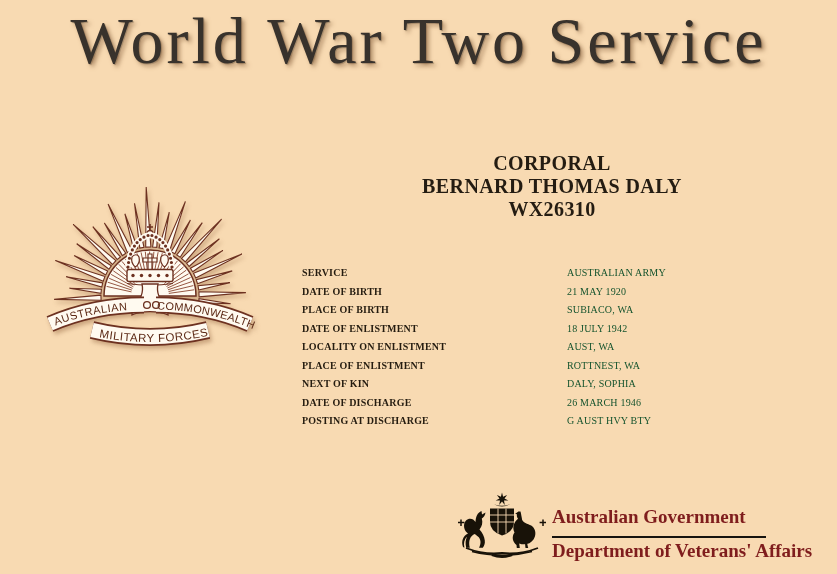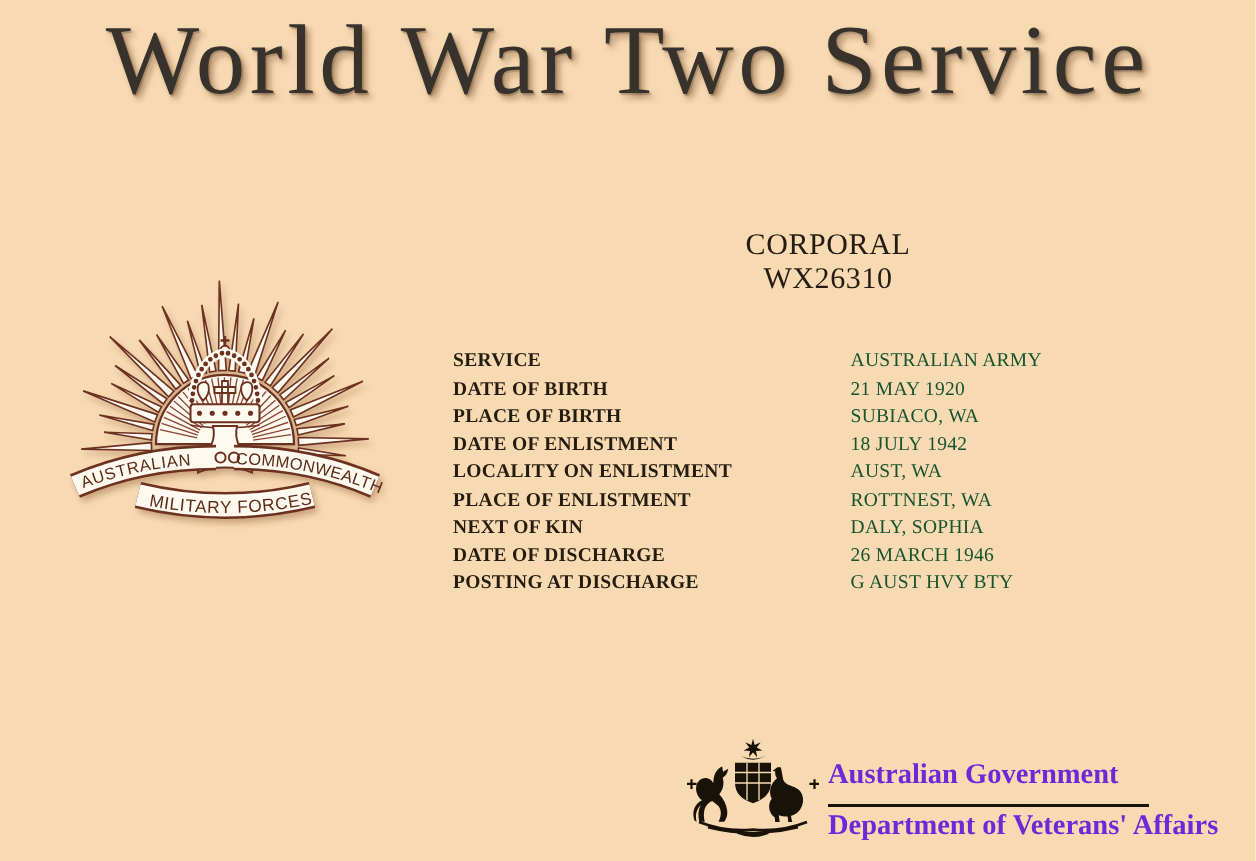--- a/index.html
+++ b/index.html
@@ -15,32 +15,32 @@
     text-align:center;
     font-size:66px;font-weight:normal;letter-spacing:3px;
     color:#38322c;
     text-shadow:3px 3px 4px rgba(122,82,47,.55), 1px 1px 1px rgba(60,45,30,.35);
     white-space:nowrap;
   }
   .badge{position:absolute;left:44px;top:174px;width:216px;height:178px;}
   .badge svg{filter:drop-shadow(2px 3px 2px rgba(128,78,42,.38));}
   .content{position:absolute;left:302px;top:152px;width:500px;}
   .recipient{
-    text-align:center;font-weight:normal;font-size:20px;line-height:23px;
+    text-align:center;font-weight:bold;font-size:20px;line-height:23px;
     color:#241c12;letter-spacing:.4px;
   }
   .record{
-    margin-top:33px;
+    margin-top:43px;
     display:grid;grid-template-columns:265px 1fr;
-    font-size:13px;line-height:18.5px;letter-spacing:.2px;font-family:Liberation Serif, serif;
+    font-size:10px;line-height:18.5px;letter-spacing:.2px;font-family:Liberation Serif, serif;
   }
   .record .lbl{font-weight:bold;color:#251c10;}
   .record .val{color:#14532d;}
   .crest{position:absolute;left:456px;top:492px;width:92px;height:70px;}
-  .gov{position:absolute;left:552px;top:506px;width:240px;color:#6d28d9;}
+  .gov{position:absolute;left:552px;top:506px;width:240px;color:#7f1d1d;}
   .gov-name{font-size:19px;font-weight:bold;line-height:22px;white-space:nowrap;}
   .gov-rule{width:214px;height:2px;background:#16130f;margin-top:8px;}
   .dept-name{font-size:19px;font-weight:bold;line-height:20px;margin-top:3px;white-space:nowrap;}
   .ribbon-text{
     font-family:"Liberation Sans", sans-serif;
     font-size:11px;letter-spacing:.5px;fill:#5d2a16;
   }
 </style>
 </head>
 <body>
@@ -164,20 +164,21 @@
       </text>
       <text class="ribbon-text" style="font-size:11.5px">
         <textPath href="#btp" startOffset="9%">MILITARY FORCES</textPath>
       </text>
     </svg>
   </div>
 
   <div class="content">
     <div class="recipient">
       <div>CORPORAL</div>
+      <div>BERNARD THOMAS DALY</div>
       <div>WX26310</div>
     </div>
     <div class="record">
       <div class="lbl">SERVICE</div>
       <div class="val">AUSTRALIAN ARMY</div>
       <div class="lbl">DATE OF BIRTH</div>
       <div class="val">21 MAY 1920</div>
       <div class="lbl">PLACE OF BIRTH</div>
       <div class="val">SUBIACO, WA</div>
       <div class="lbl">DATE OF ENLISTMENT</div>

